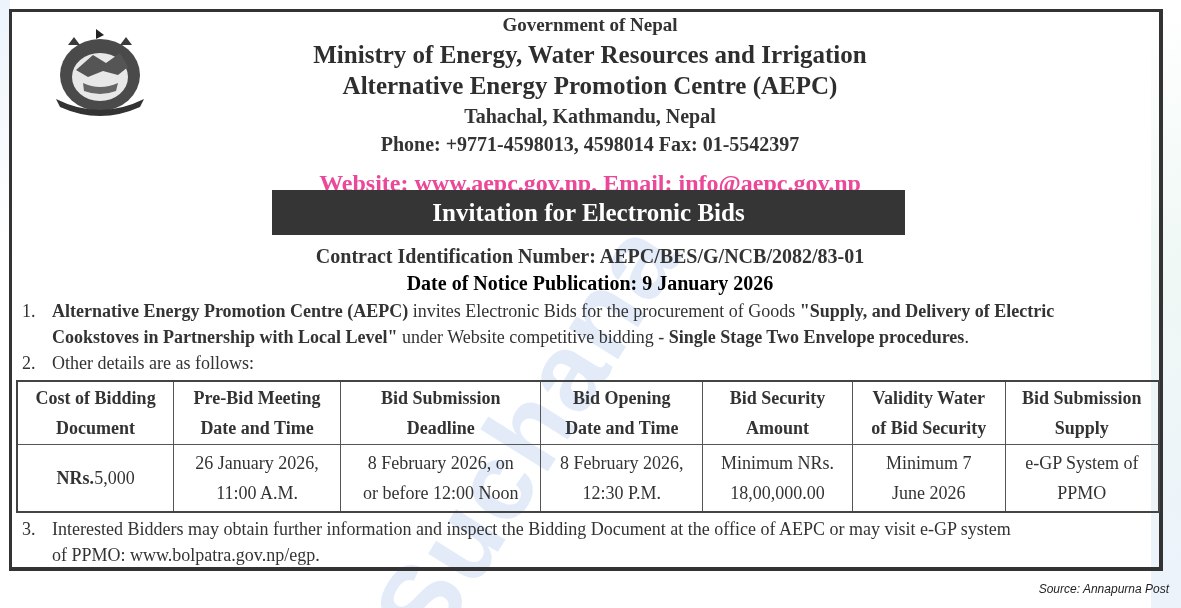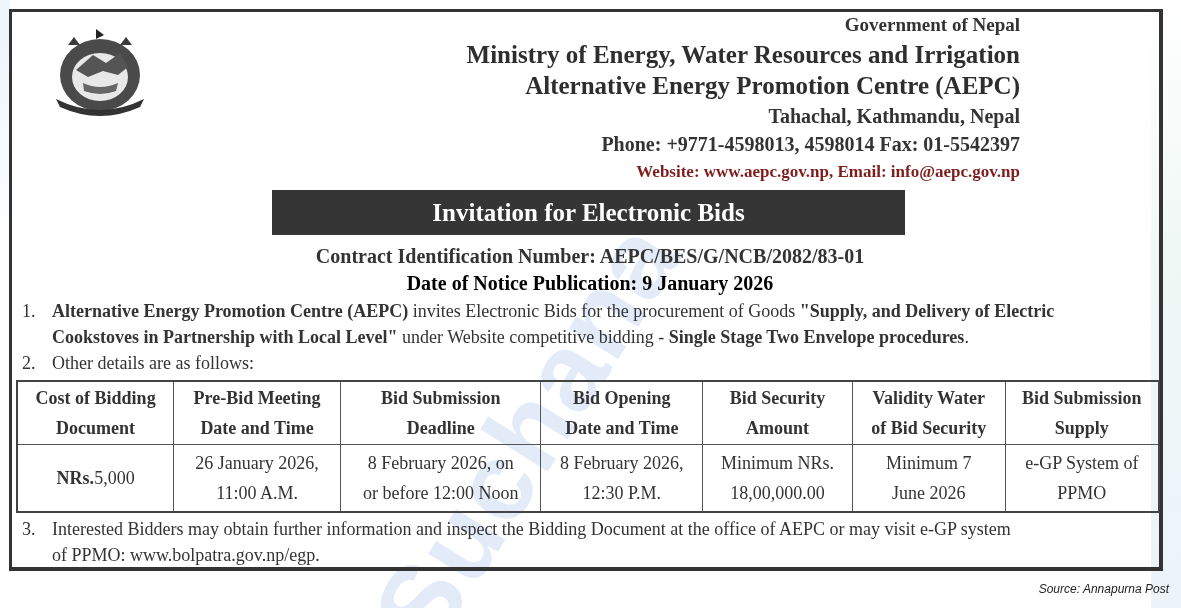--- a/index.html
+++ b/index.html
@@ -31,28 +31,28 @@
   }
   .notice-box {
     position:absolute; left:9px; top:9px; width:1154px; height:562px;
     border:3px solid #333; border-right-width:4px; border-bottom-width:4px;
     box-sizing:border-box; z-index:1;
   }
   .emblem {
     position:absolute; left:48px; top:25px; width:104px; height:96px;
   }
   .header {
-    position:absolute; left:160px; top:12px; width:860px; text-align:right;
+    position:absolute; left:160px; top:12px; width:860px; text-align:center;
   }
   .header .gov { font-weight:bold; font-size:19px; line-height:26px; color:#333; }
   .header .ministry { font-weight:bold; font-size:25px; line-height:31px; color:#2e2e2e; margin-top:1px;}
   .header .centre { font-weight:bold; font-size:25px; line-height:31px; color:#2e2e2e; }
   .header .address { font-weight:bold; font-size:20px; line-height:28px; color:#333; margin-top:1px;}
   .header .phone { font-weight:bold; font-size:20px; line-height:28px; color:#333; }
-  .header .web { font-weight:bold; font-size:17px; line-height:28px; color:#7f1d1d; }
+  .header .web { font-weight:bold; font-size:24px; line-height:28px; color:#ec4899;margin-top:11px; }
   .title-bar {
     position:absolute; left:272px; top:190px; width:633px; height:45px;
     background:#353535; color:#fff; text-align:center;
     font-weight:bold; font-size:25px; line-height:45px;
   }
   .contract {
     position:absolute; left:160px; top:243px; width:860px; text-align:center;
     font-weight:bold; font-size:20px; line-height:26px; color:#333;
   }
   .pubdate {

